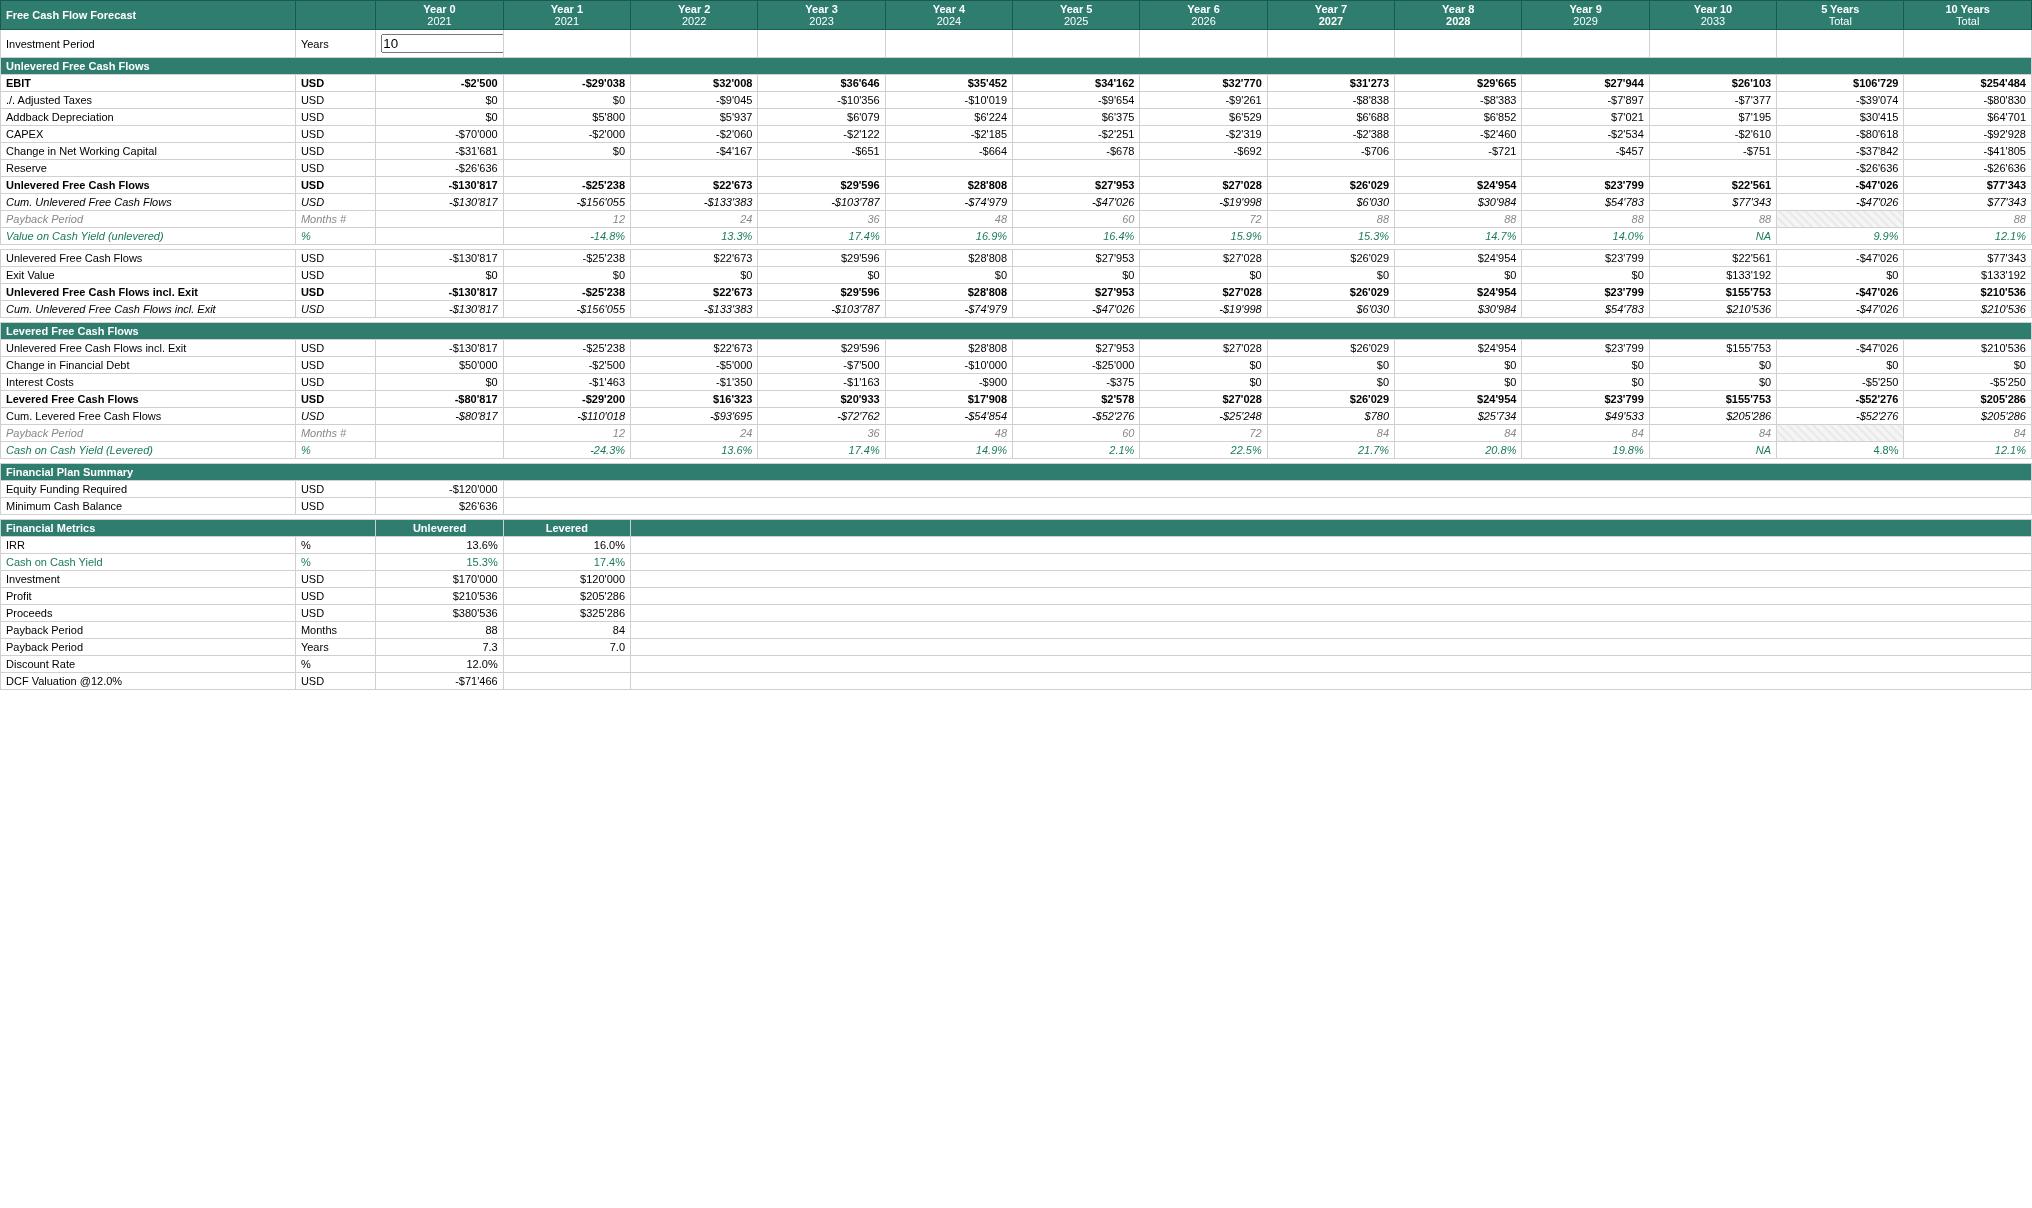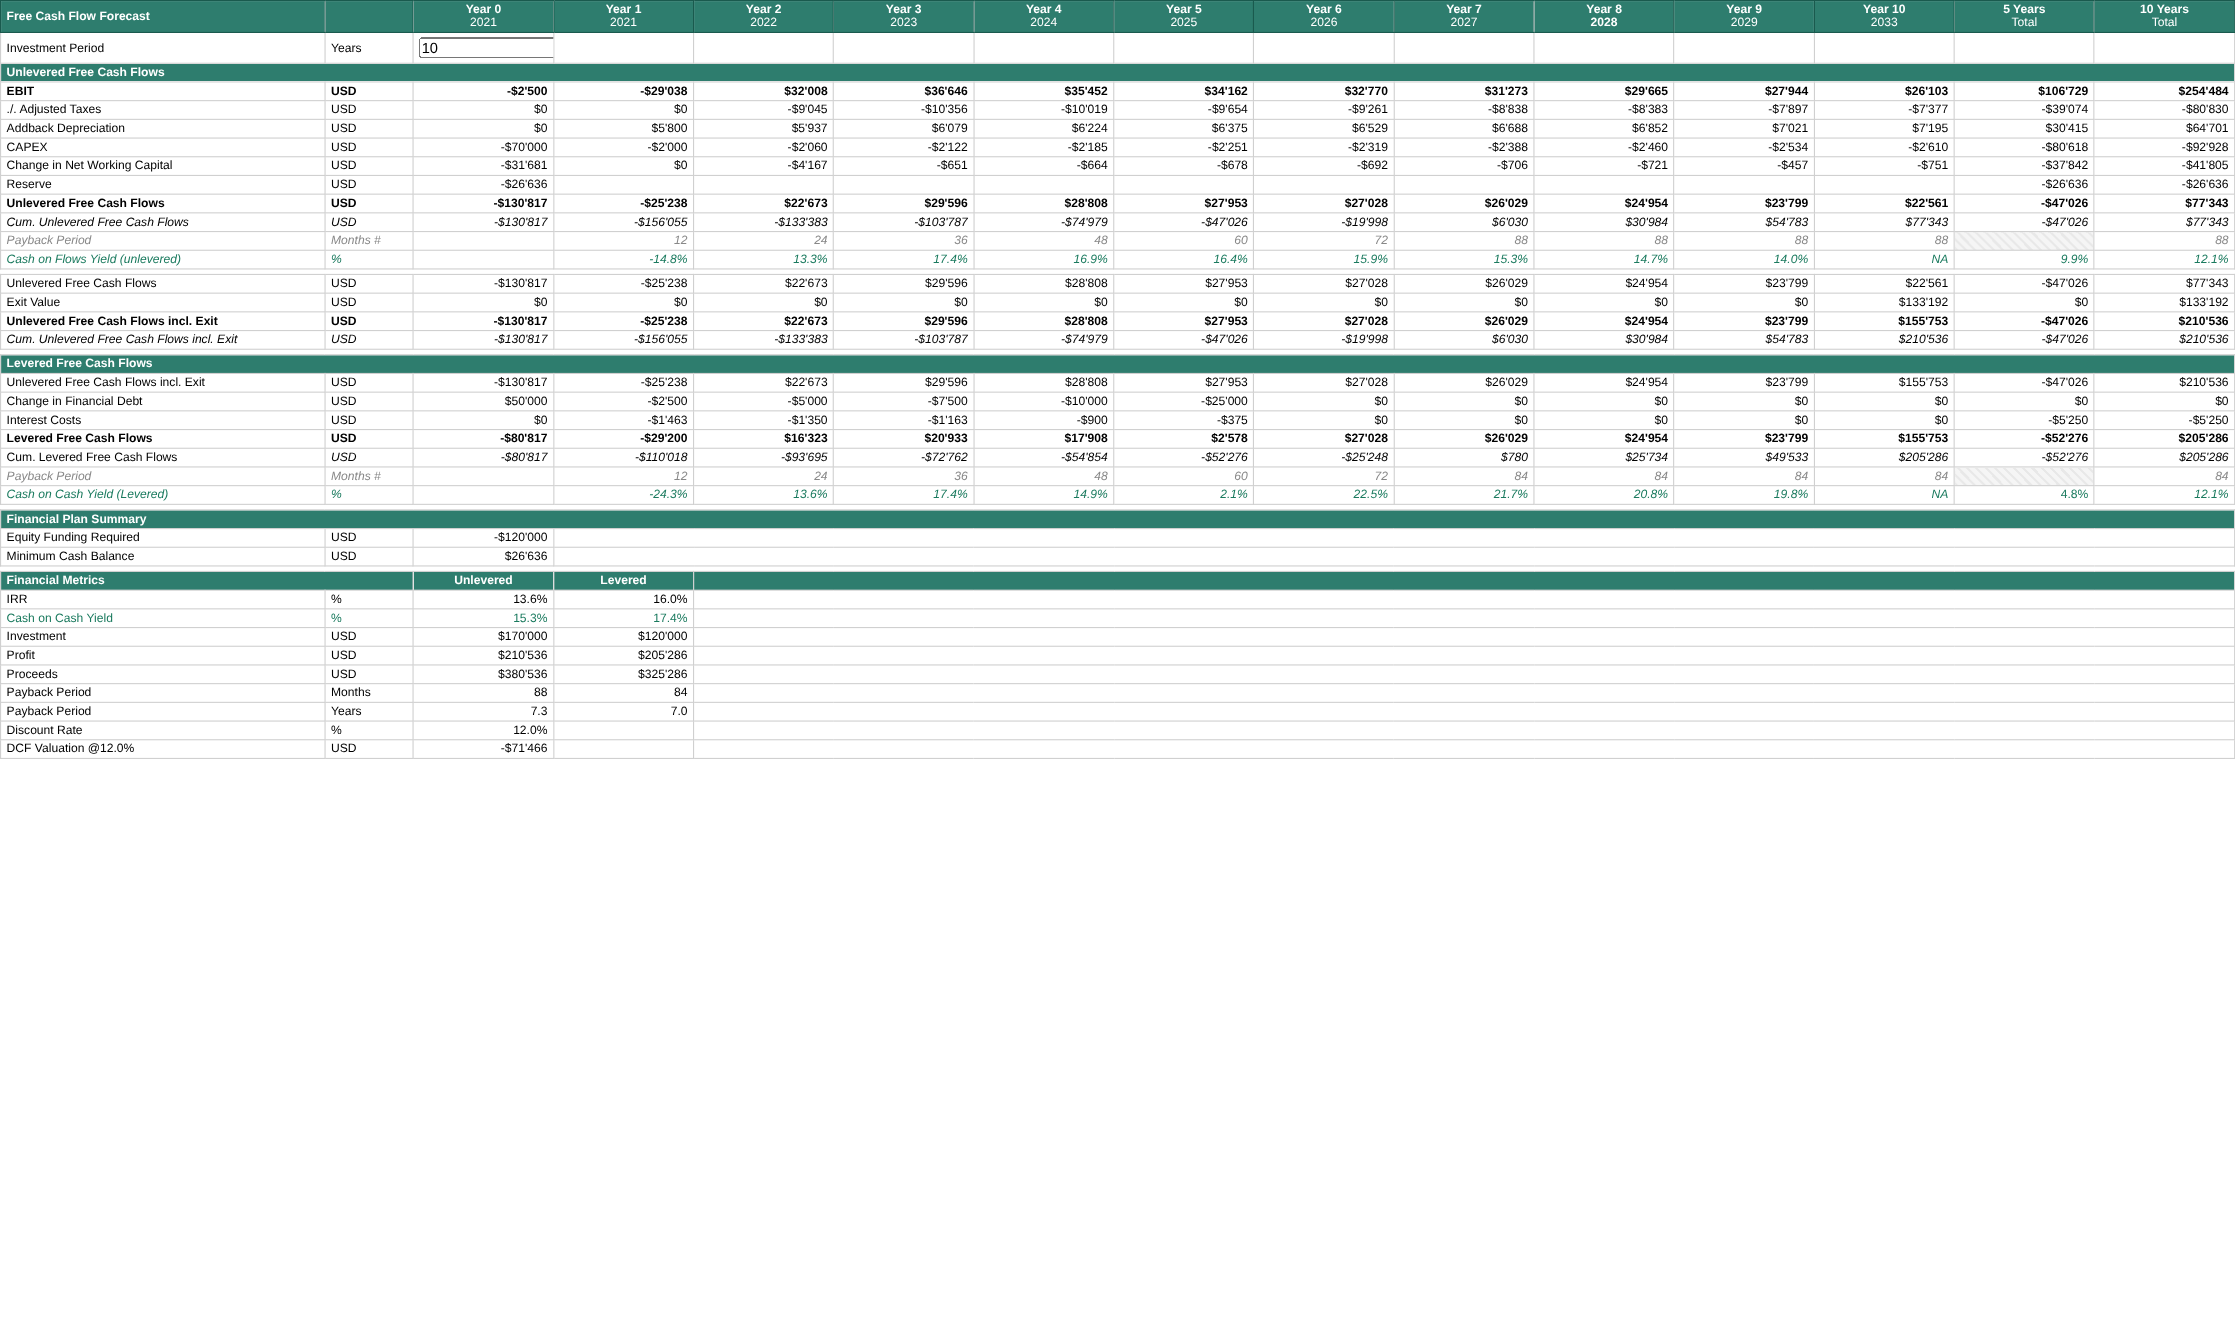--- a/index.html
+++ b/index.html
@@ -104,21 +104,21 @@
     <tr class="header-row">
       <th class="left-align">Free Cash Flow Forecast</th>
       <th></th>
       <th>Year 0<br><span style="font-weight:normal">2021</span></th>
       <th>Year 1<br><span style="font-weight:normal">2021</span></th>
       <th>Year 2<br><span style="font-weight:normal">2022</span></th>
       <th>Year 3<br><span style="font-weight:normal">2023</span></th>
       <th>Year 4<br><span style="font-weight:normal">2024</span></th>
       <th>Year 5<br><span style="font-weight:normal">2025</span></th>
       <th>Year 6<br><span style="font-weight:normal">2026</span></th>
-      <th>Year 7<br><span style="font-weight:normal">2027</span></th>
+      <th>Year 7<br><span style="font-weight:bold">2027</span></th>
       <th>Year 8<br><span style="font-weight:bold">2028</span></th>
       <th>Year 9<br><span style="font-weight:normal">2029</span></th>
       <th>Year 10<br><span style="font-weight:normal">2033</span></th>
       <th>5 Years<br><span style="font-weight:normal">Total</span></th>
       <th>10 Years<br><span style="font-weight:normal">Total</span></th>
     </tr>
   </thead>
 
   <tbody>
 
@@ -302,21 +302,21 @@
       <td class="num italic" style="font-style:italic; color:#888">72</td>
       <td class="num italic" style="font-style:italic; color:#888">88</td>
       <td class="num italic" style="font-style:italic; color:#888">88</td>
       <td class="num italic" style="font-style:italic; color:#888">88</td>
       <td class="num italic" style="font-style:italic; color:#888">88</td>
       <td class="num hashed"></td>
       <td class="num italic" style="font-style:italic; color:#888">88</td>
     </tr>
 
     <tr>
-      <td class="label" style="font-style:italic; color:#1a7a5e">Cash on Flows Yield (unlevered)</td>
+      <td class="label" style="font-style:italic; color:#1a7a5e">Value on Cash Yield (unlevered)</td>
       <td class="label" style="font-style:italic; color:#1a7a5e">%</td>
       <td class="num"></td>
       <td class="num" style="font-style:italic; color:#1a7a5e">-14.8%</td>
       <td class="num" style="font-style:italic; color:#1a7a5e">13.3%</td>
       <td class="num" style="font-style:italic; color:#1a7a5e">17.4%</td>
       <td class="num" style="font-style:italic; color:#1a7a5e">16.9%</td>
       <td class="num" style="font-style:italic; color:#1a7a5e">16.4%</td>
       <td class="num" style="font-style:italic; color:#1a7a5e">15.9%</td>
       <td class="num" style="font-style:italic; color:#1a7a5e">15.3%</td>
       <td class="num" style="font-style:italic; color:#1a7a5e">14.7%</td>

